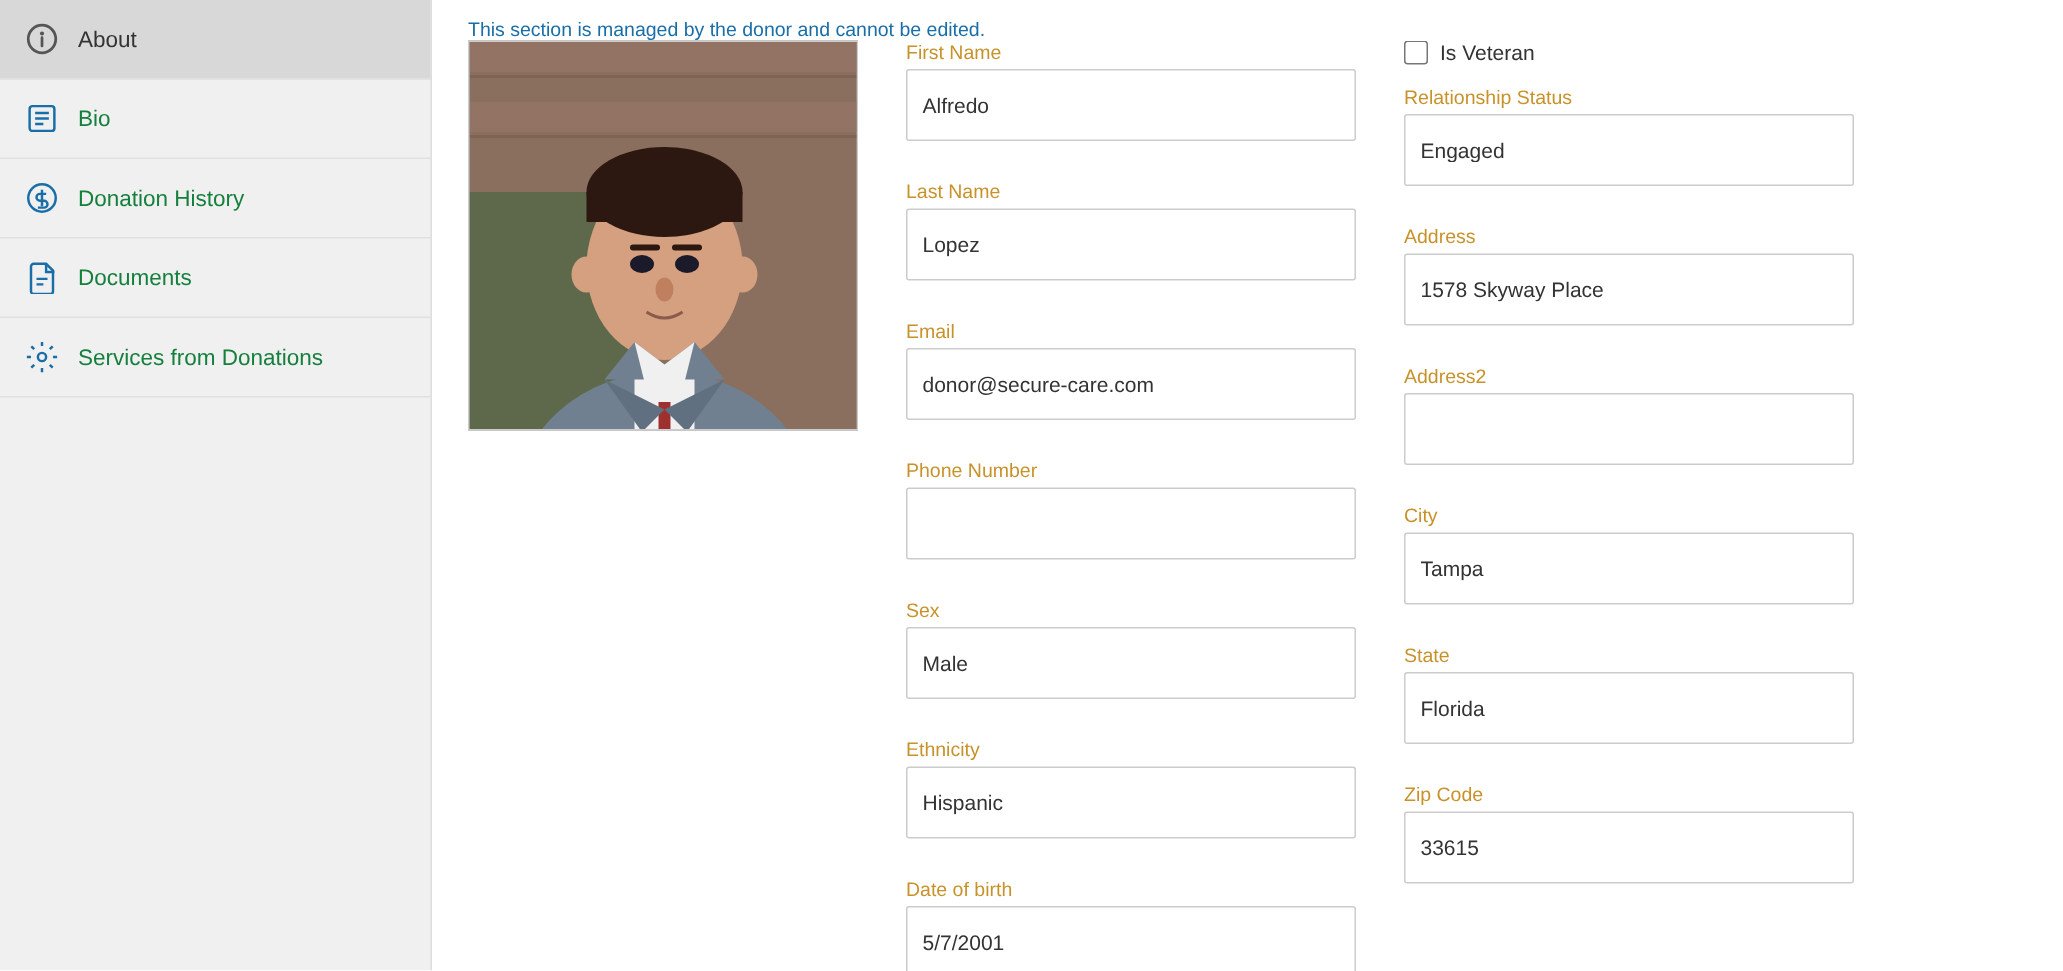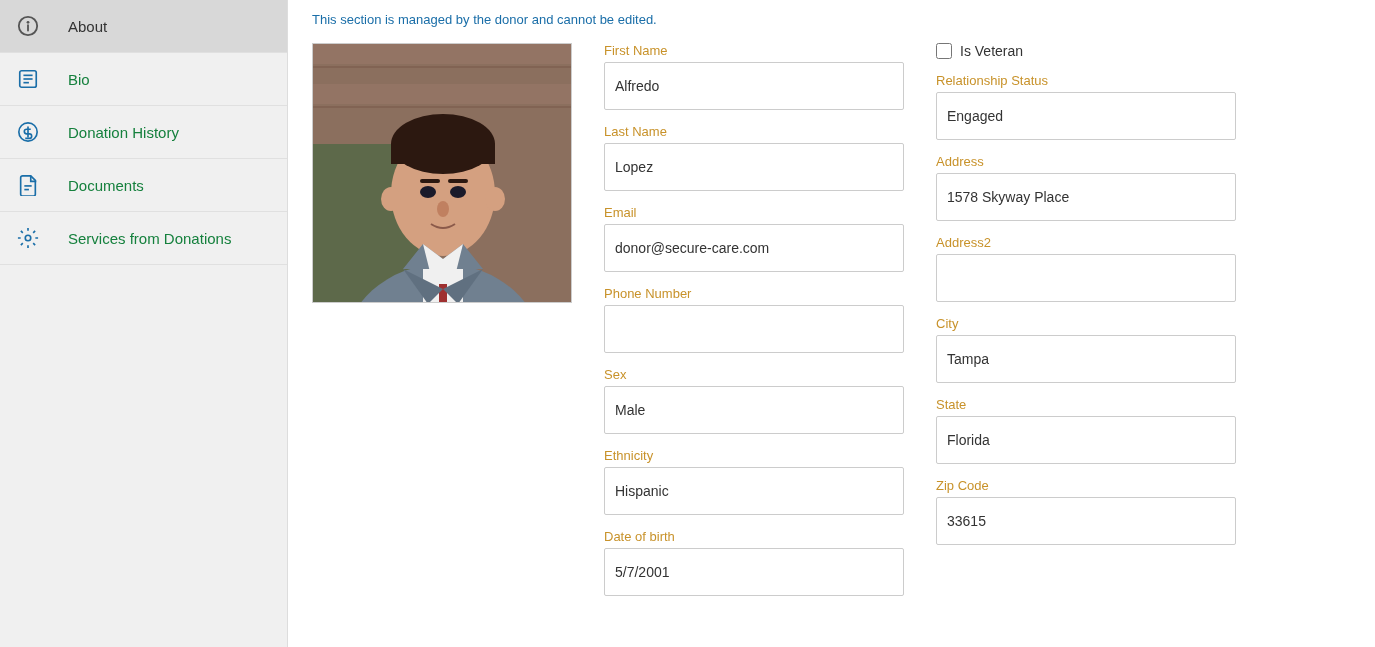--- a/index.html
+++ b/index.html
@@ -10,21 +10,21 @@
       width: 288px;
       min-width: 288px;
       background: #f0f0f0;
       border-right: 1px solid #ddd;
       display: flex;
       flex-direction: column;
     }
     .sidebar-item {
       display: flex;
       align-items: center;
-      gap: 28px;
+      gap: 12px;
       padding: 14px 16px;
       cursor: pointer;
       border-bottom: 1px solid #e0e0e0;
     }
     .sidebar-item.active { background: #d8d8d8; }
     .sidebar-item .icon {
       width: 24px;
       height: 24px;
       display: flex;
       align-items: center;
@@ -39,21 +39,20 @@
 
     
     .main-content {
       flex: 1;
       overflow-y: auto;
       padding: 12px 24px;
     }
     .notice {
       color: #1a6ea8;
       font-size: 13px;
-      margin-bottom: 16px;
     }
     .content-body {
       display: flex;
       gap: 32px;
     }
     .photo-col {
       flex-shrink: 0;
     }
     .profile-photo {
       width: 260px;
@@ -67,21 +66,21 @@
       flex: 1;
       min-width: 280px;
       max-width: 300px;
     }
     .address-col {
       flex: 1;
       min-width: 280px;
       max-width: 300px;
     }
     .field-group {
-      margin-bottom: 14px;
+      margin-bottom: 26px;
     }
     .field-label {
       font-size: 13px;
       color: #c8922a;
       margin-bottom: 4px;
     }
     .field-input {
       width: 100%;
       border: 1px solid #ccc;
       border-radius: 2px;

